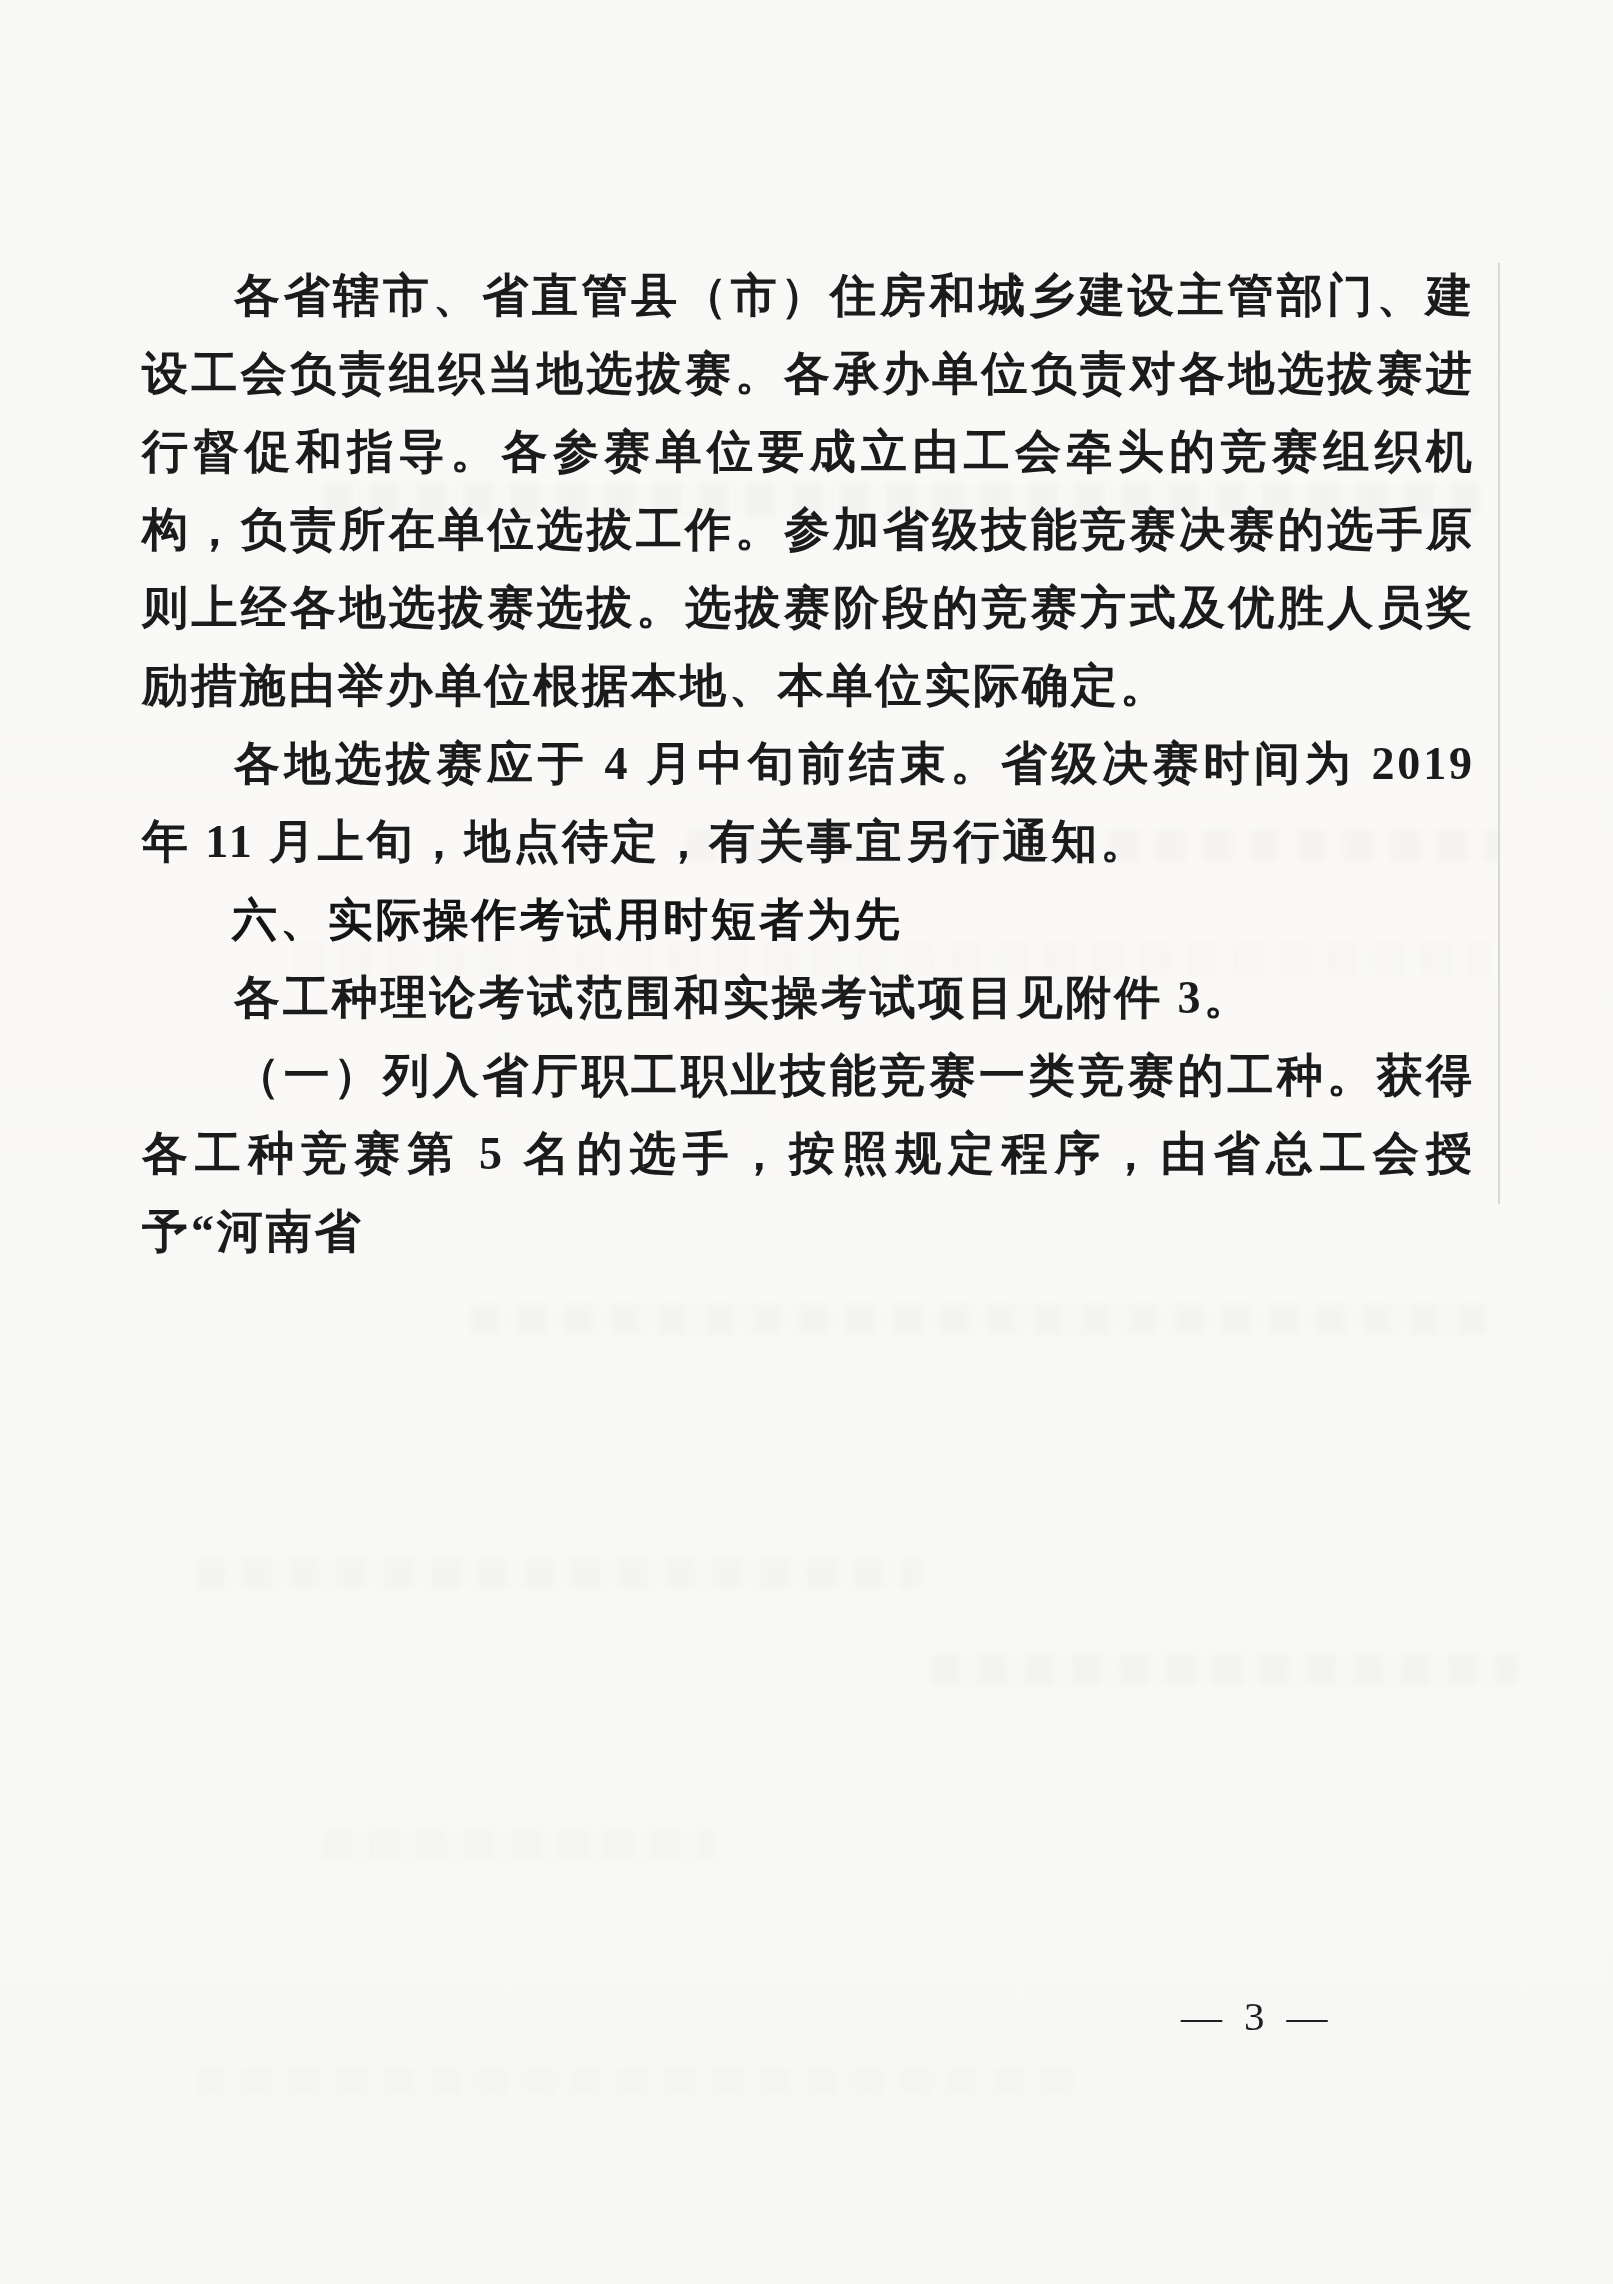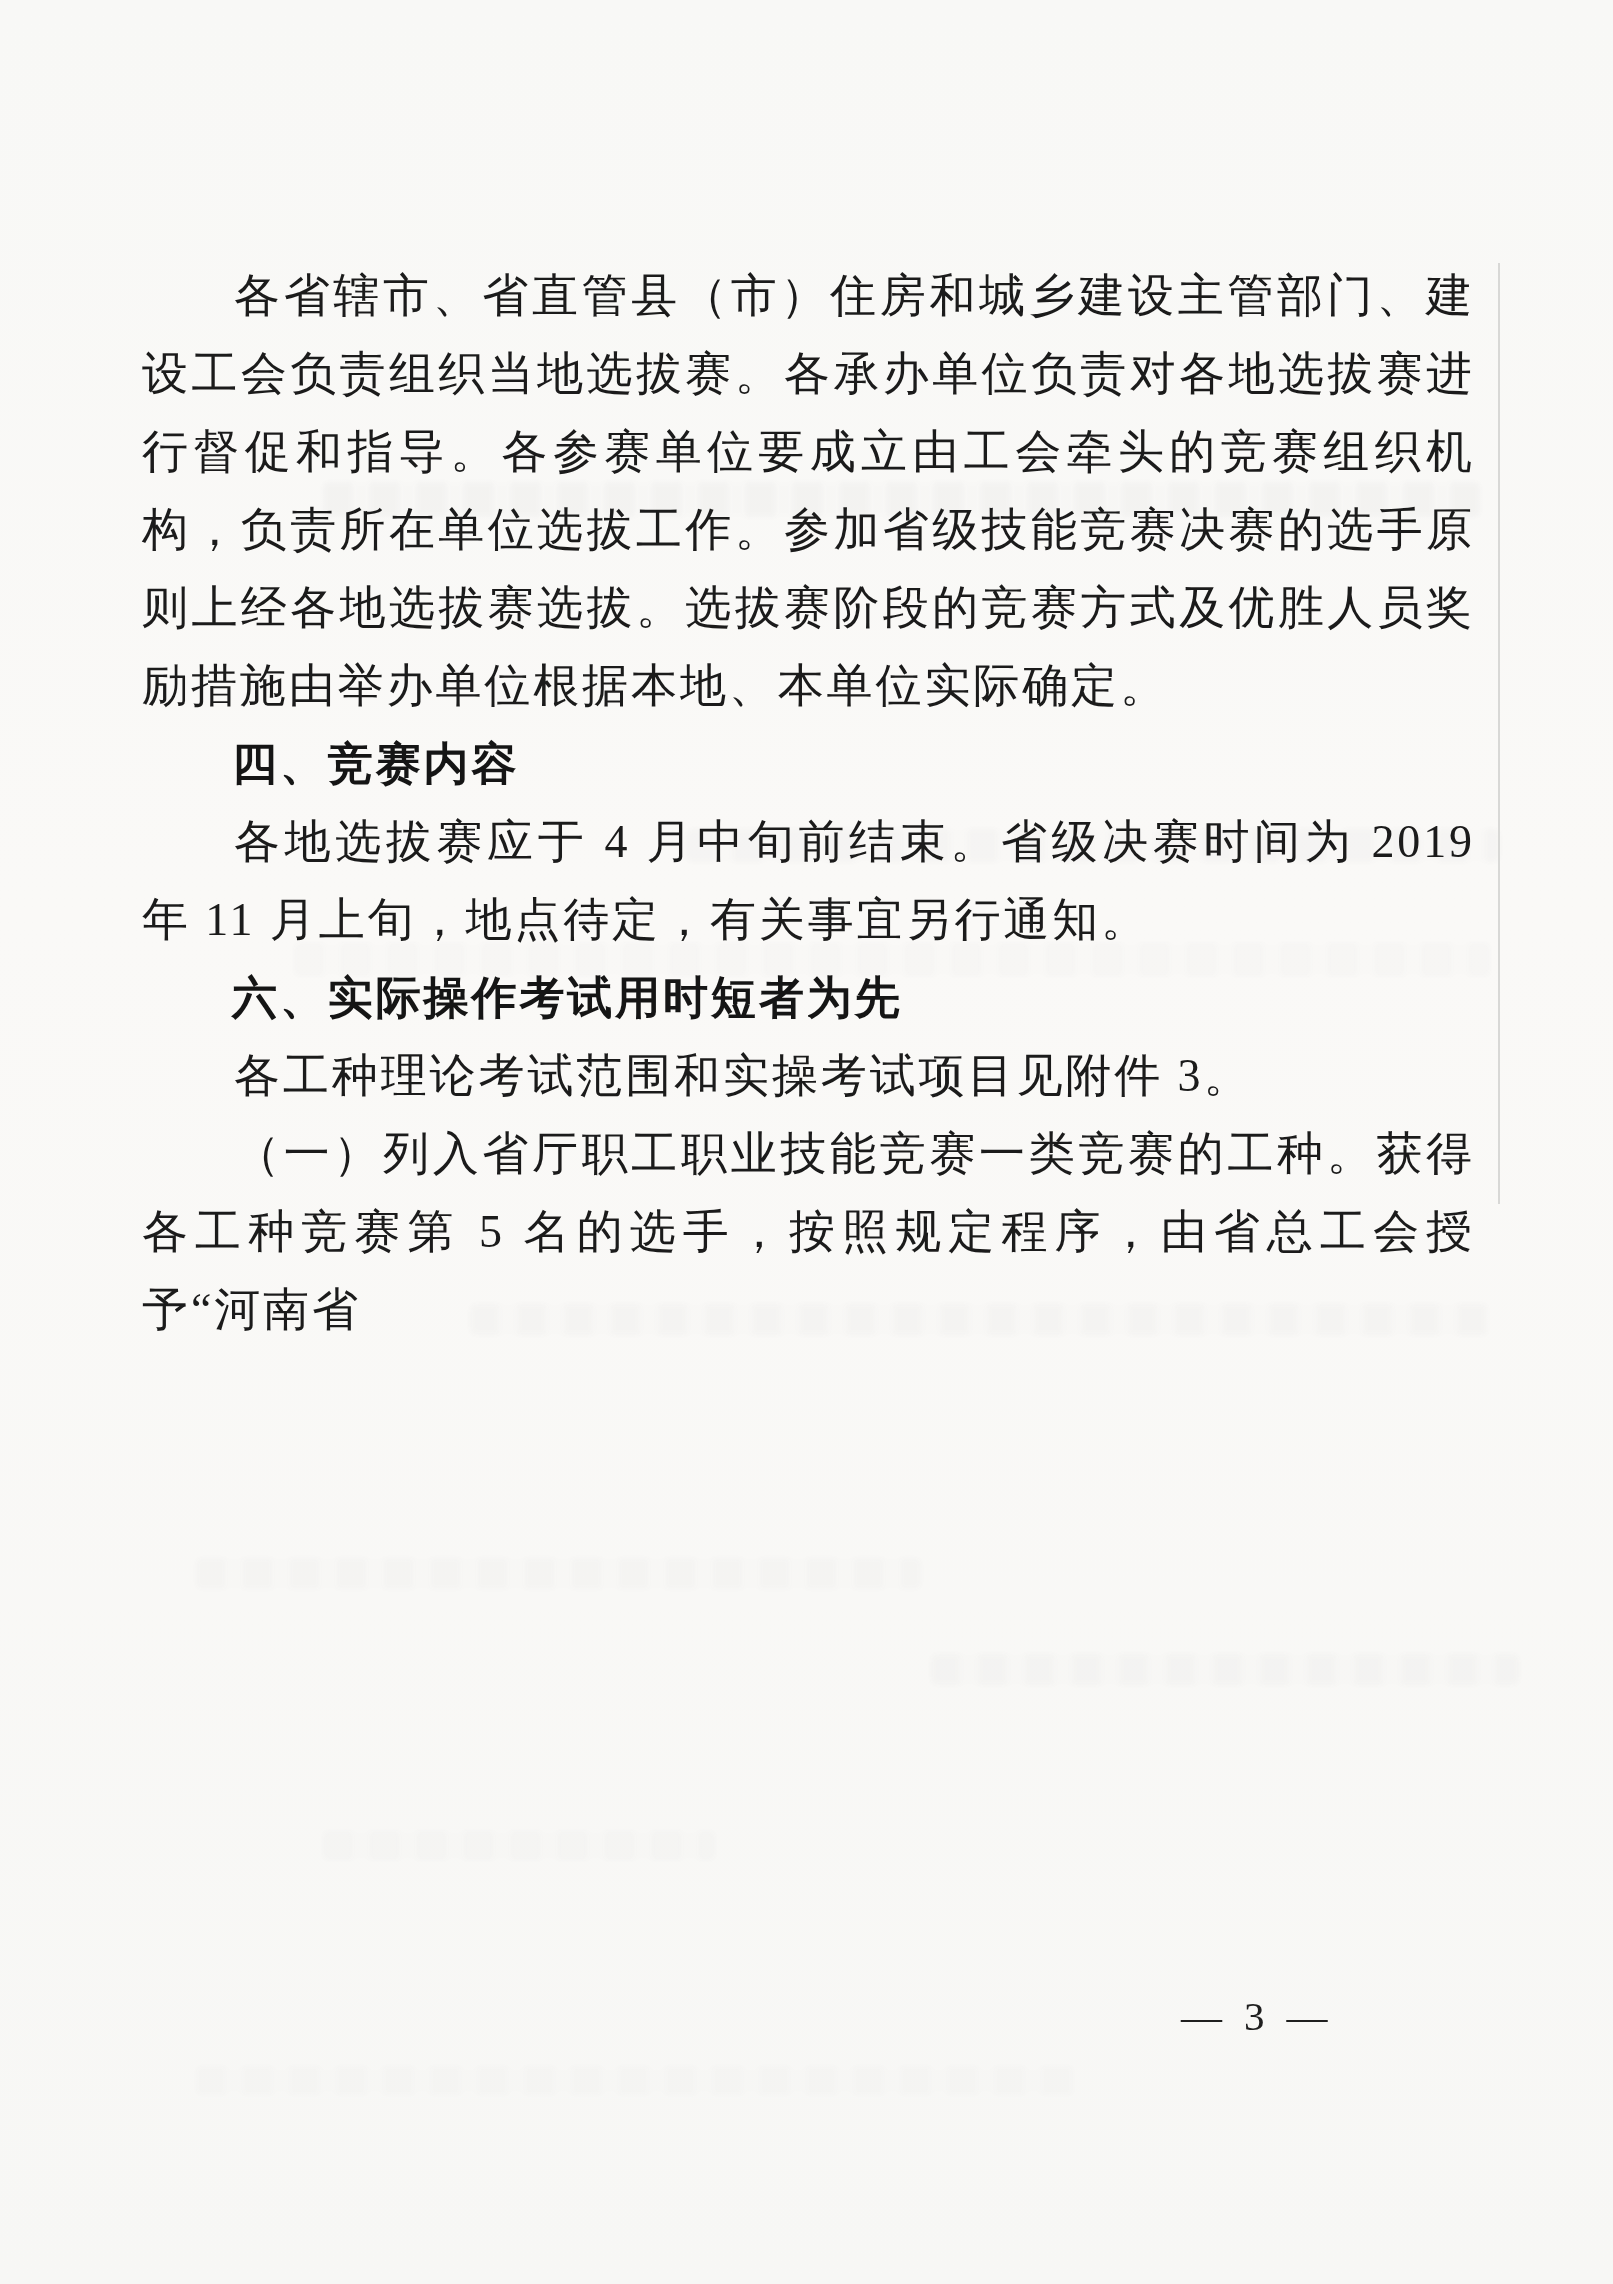--- a/index.html
+++ b/index.html
@@ -26,21 +26,21 @@
   }
   .para {
     margin: 0;
     font-size: 46px;
     line-height: 78px;
     letter-spacing: 2.9px;
     text-align: justify;
     text-justify: inter-character;
     text-indent: 2em;
     font-family: "Liberation Serif", "DejaVu Serif", serif;
-    font-weight: 400;
+    font-weight: 700;
   }
   .heading {
     margin: 0;
     font-size: 45px;
     line-height: 78px;
     letter-spacing: 2.9px;
     text-indent: 2em;
     font-family: "Liberation Sans", "DejaVu Sans", sans-serif;
     font-weight: 700;
     color: #151515;
@@ -96,21 +96,20 @@
   <div class="ghost g3"></div>
   <div class="ghost g4"></div>
   <div class="ghost g5"></div>
   <div class="ghost g6"></div>
   <div class="ghost g7"></div>
   <div class="ghost g8"></div>
   <div class="edge-line"></div>
 
   <div class="content">
     <p class="para">各省辖市、省直管县（市）住房和城乡建设主管部门、建设工会负责组织当地选拔赛。各承办单位负责对各地选拔赛进行督促和指导。各参赛单位要成立由工会牵头的竞赛组织机构，负责所在单位选拔工作。参加省级技能竞赛决赛的选手原则上经各地选拔赛选拔。选拔赛阶段的竞赛方式及优胜人员奖励措施由举办单位根据本地、本单位实际确定。</p>
-    <p class="heading">四、竞赛内容</p>
     <p class="para">各地选拔赛应于 4 月中旬前结束。省级决赛时间为 2019 年 11 月上旬，地点待定，有关事宜另行通知。</p>
     <p class="heading">六、实际操作考试用时短者为先</p>
     <p class="para">各工种理论考试范围和实操考试项目见附件 3。</p>
     <p class="para">（一）列入省厅职工职业技能竞赛一类竞赛的工种。获得各工种竞赛第 5 名的选手，按照规定程序，由省总工会授予“河南省</p>
   </div>
 
   <div class="page-number">— 3 —</div>
 
 </div>
 

